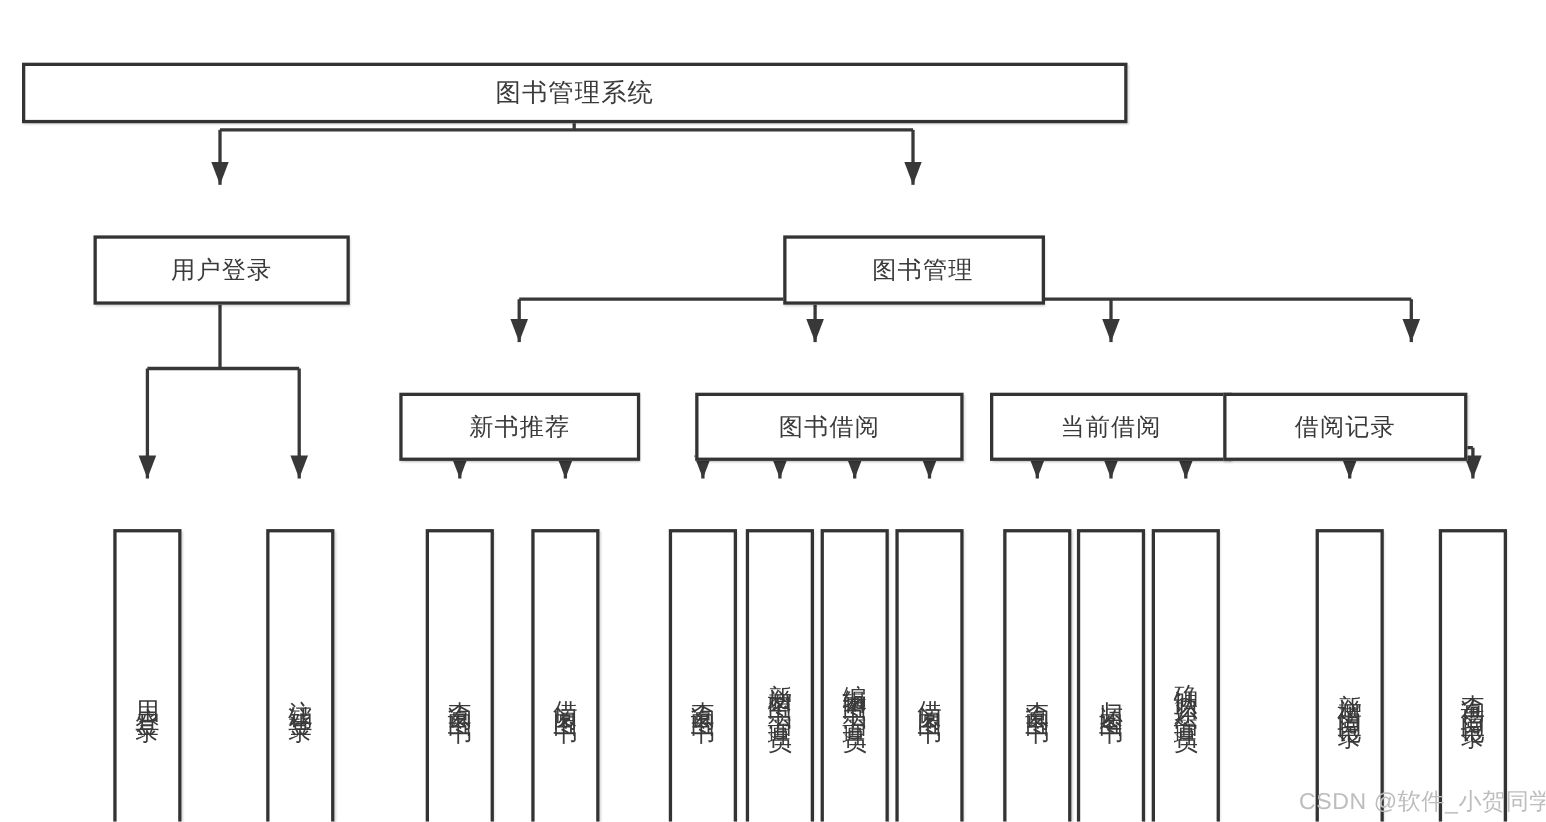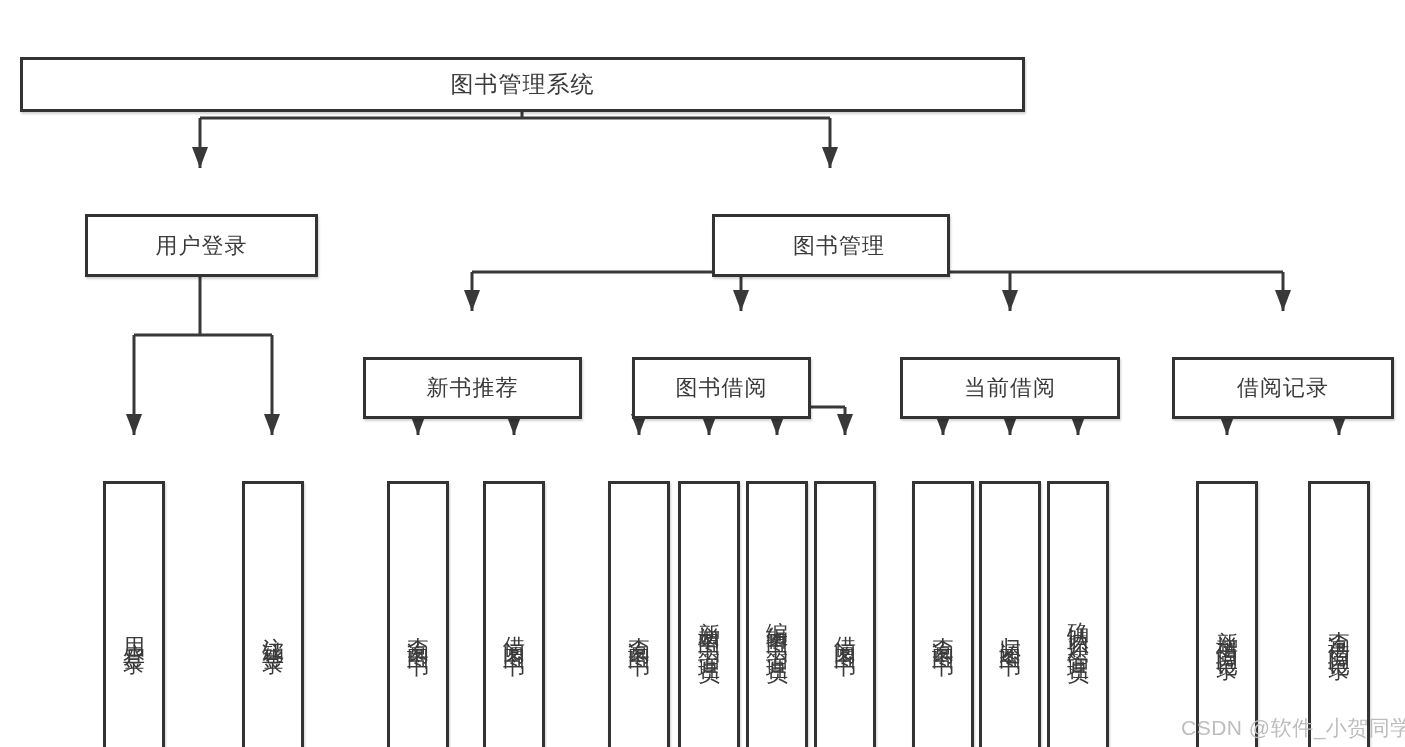--- a/index.html
+++ b/index.html
@@ -14,23 +14,23 @@
     position:absolute;box-sizing:border-box;background:#ffffff;
     border:3px solid #333333;z-index:2;
     display:flex;align-items:center;justify-content:center;
     box-shadow:1px 2px 2px rgba(0,0,0,0.18);
     font-size:22px;letter-spacing:1px;color:#3a3a3a;margin-top:44px;
   }
   .root{left:20px;top:13px;width:1005px;height:55px;font-size:23px;}
   .n-login{left:85px;top:170px;width:233px;height:63px;}
   .n-mgmt{left:712px;top:170px;width:238px;height:63px;padding-left:16px;}
   .n-new{left:363px;top:313px;width:219px;height:62px;text-align:right;}
-  .n-borrow{left:632px;top:313px;width:179px;height:62px;}
+  .n-borrow{left:632px;top:313px;width:244px;height:62px;}
   .n-current{left:900px;top:313px;width:220px;height:62px;}
-  .n-records{left:1172px;top:313px;width:222px;height:62px;}
+  .n-records{left:1112px;top:313px;width:222px;height:62px;}
   .leaf{
     top:437px;height:300px;width:62px;
     writing-mode:vertical-rl;text-orientation:mixed;
     letter-spacing:6px;font-size:22px;line-height:1;
   }
   .l1{left:103px;}
   .l2{left:242px;}
   .l3{left:387px;}
   .l4{left:483px;}
   .l5{left:608px;}

